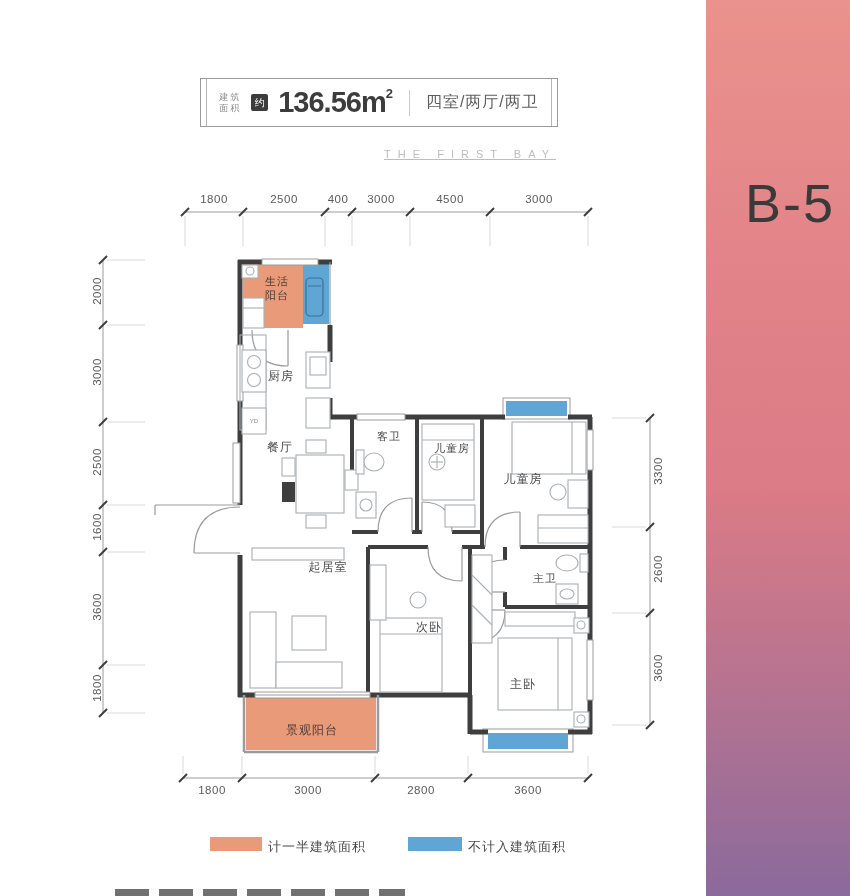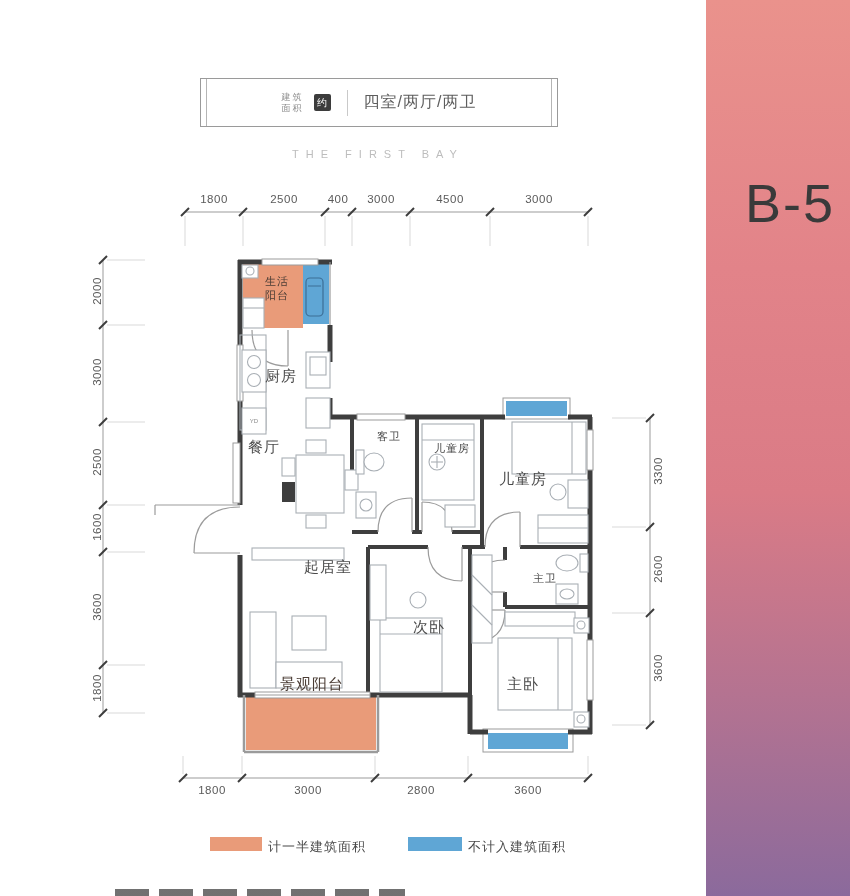--- a/index.html
+++ b/index.html
@@ -24,22 +24,22 @@
   .area-label{font-size:9px;line-height:11px;color:#8a8a8a;letter-spacing:2px;text-align:center;}
   .approx-badge{
     width:17px;height:17px;background:#3c3c3c;color:#fff;font-size:10px;
     display:flex;align-items:center;justify-content:center;border-radius:2px;
   }
   .area-value{font-size:29px;font-weight:bold;color:#3c3c3c;letter-spacing:-1px;}
   .area-sup{font-size:13px;font-weight:bold;color:#3c3c3c;vertical-align:14px;}
   .hdr-divider{width:1px;height:26px;background:#c9c9c9;margin:0 6px;}
   .hdr-layout{font-size:16px;color:#5d5d5d;letter-spacing:1px;}
   .subtitle{
-    left:200px;top:148px;width:356px;text-align:center;
-    font-size:11px;color:#bdbdbd;letter-spacing:7px;
+    left:200px;top:148px;width:356px;text-align:right;
+    font-size:11px;color:#bdbdbd;letter-spacing:7px;text-decoration:underline;
   }
   
   .side-panel{
     left:706px;top:0;width:144px;height:896px;
     background:linear-gradient(180deg,
       var(--panel_top) 0%,
       #e28389 30%,
       var(--panel_mid) 55%,
       #b07292 80%,
       var(--panel_bottom) 100%);
@@ -47,21 +47,21 @@
   .unit-label{
     left:706px;top:172px;width:168px;text-align:center;
     font-size:54px;font-weight:300;color:#3a3a3a;letter-spacing:2px;
   }
   
   .dim{font-size:11.5px;color:#5a5a5a;width:60px;text-align:center;letter-spacing:.5px;}
   .dim-v{transform:rotate(-90deg);}
   
   .room{
     transform:translate(-50%,-50%);text-align:center;
-    font-size:15px;color:#4a4a4a;letter-spacing:1px;white-space:pre-line;line-height:14px;
+    font-size:12px;color:#4a4a4a;letter-spacing:1px;white-space:pre-line;line-height:14px;
   }
   .room.small{font-size:11px;}
   .room.on-orange{color:#4a3c34;}
   .yd-label{font-size:6px;color:#8a8a8a;transform:translate(-50%,-50%);letter-spacing:0;}
   
   .legend-swatch{height:14px;}
   .legend-label{font-size:13px;color:#4a4a4a;letter-spacing:1px;}
   
   .footer-clip{
     left:115px;top:889px;width:290px;height:7px;opacity:.8;
@@ -300,20 +300,21 @@
       <line x1="646" y1="729" x2="654" y2="721"></line>
   </g>
 </svg>
 
 <div class="abs hdr-box">
   <div class="area-label">
     <div>建筑</div>
     <div>面积</div>
   </div>
   <div class="approx-badge">约</div>
+  <div><span class="area-value">136.56m</span><span class="area-sup">2</span></div>
   <div class="hdr-divider"></div>
   <div class="hdr-layout">四室/两厅/两卫</div>
 </div>
 <div class="abs subtitle">THE FIRST BAY</div>
 
 <div class="abs side-panel"></div>
 <div class="abs unit-label">B-5</div>
 
 <div class="abs dim" style="left:184px;top:193px">1800</div>
 <div class="abs dim" style="left:254px;top:193px">2500</div>
@@ -334,29 +335,29 @@
 <div class="abs dim dim-v" style="left:628px;top:662px">3600</div>
 
 <div class="abs dim" style="left:182px;top:784px">1800</div>
 <div class="abs dim" style="left:278px;top:784px">3000</div>
 <div class="abs dim" style="left:391px;top:784px">2800</div>
 <div class="abs dim" style="left:498px;top:784px">3600</div>
 
 <div class="abs room small on-orange" style="left:277px;top:288px">生活
 阳台</div>
 <div class="abs room" style="left:281px;top:376px">厨房</div>
-<div class="abs room" style="left:264px;top:447px">餐厅</div>
+<div class="abs room" style="left:280px;top:447px">餐厅</div>
 <div class="abs room small" style="left:389px;top:436px">客卫</div>
 <div class="abs room small" style="left:452px;top:448px">儿童房</div>
 <div class="abs room" style="left:523px;top:479px">儿童房</div>
 <div class="abs room" style="left:328px;top:567px">起居室</div>
 <div class="abs room" style="left:429px;top:627px">次卧</div>
 <div class="abs room small" style="left:545px;top:578px">主卫</div>
 <div class="abs room" style="left:523px;top:684px">主卧</div>
-<div class="abs room on-orange" style="left:312px;top:684px">景观阳台</div>
+<div class="abs room on-orange" style="left:312px;top:730px">景观阳台</div>
 <div class="abs yd-label" style="left:254px;top:421px">YD</div>
 
 <div class="abs legend-swatch" style="left:210px;top:837px;width:52px;background:var(--accent_orange)"></div>
 <div class="abs legend-label" style="left:268px;top:838px">计一半建筑面积</div>
 <div class="abs legend-swatch" style="left:408px;top:837px;width:54px;background:var(--accent_blue)"></div>
 <div class="abs legend-label" style="left:468px;top:838px">不计入建筑面积</div>
 
 <div class="abs footer-clip"></div>
 
 </body></html>

